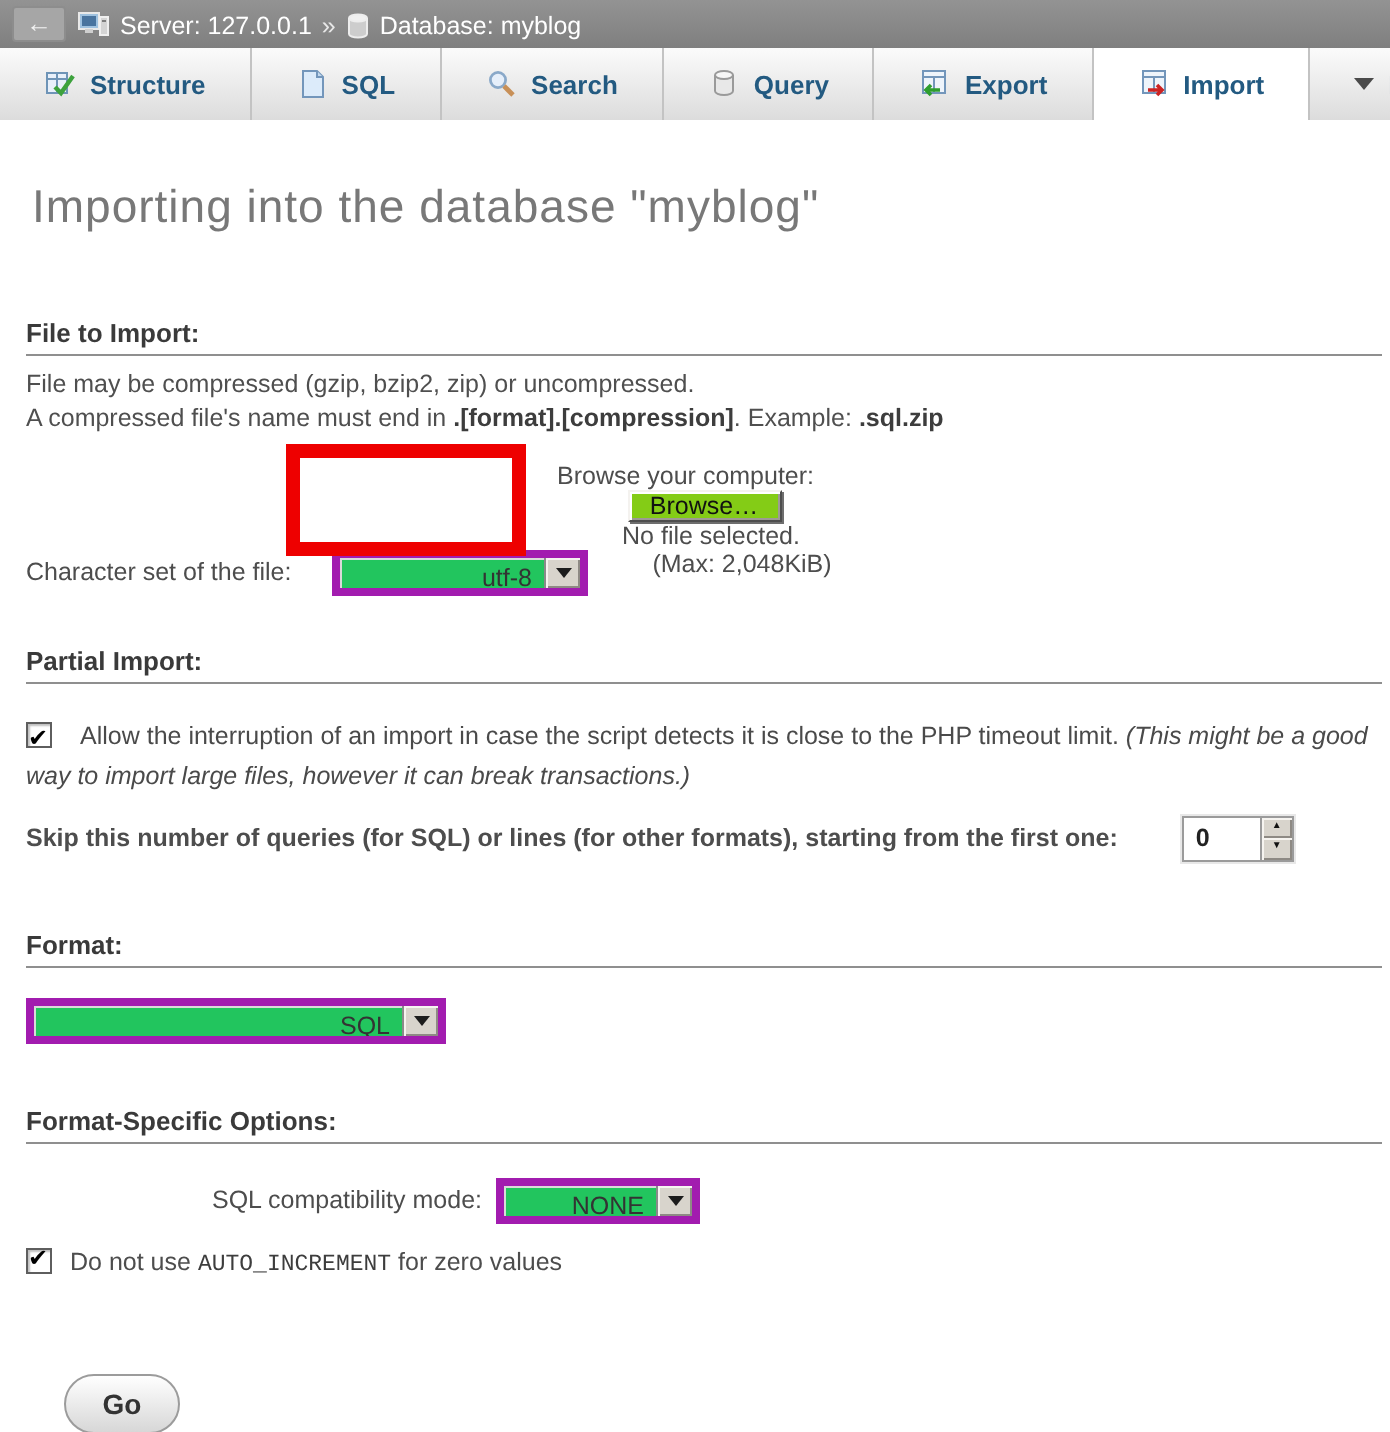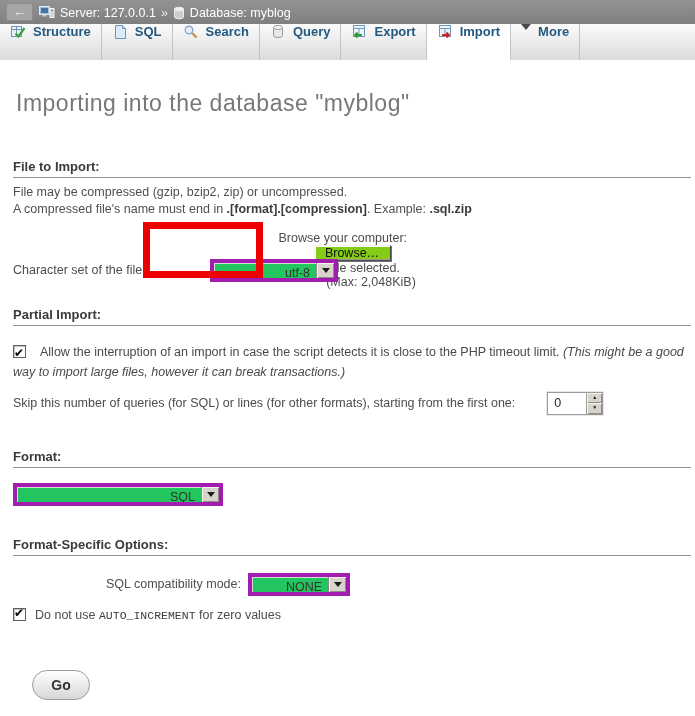--- a/index.html
+++ b/index.html
@@ -9,21 +9,21 @@
   
   .topbar { height:24px; background:linear-gradient(#939393,#7f7f7f);
     display:flex; align-items:center; gap:6px; padding:0 6px; color:#fff; }
   .back-btn { width:27px; height:18px; background:#a6a6a6; border:1px solid #8d8d8d;
     border-radius:2px; color:#f2f2f2; font-size:13px; line-height:15px; text-align:center; cursor:pointer; }
   .crumb { display:flex; align-items:flex-end; gap:5px; font-size:12.5px; }
   .crumb .sep { color:#e8e8e8; }
 
   
   .tabbar { height:36px; display:flex; background:linear-gradient(#fbfbfb,#dcdcdc); }
-  .tab { display:flex; gap:7px; padding:0 10px;
+  .tab { display:flex; align-items:center; gap:7px; padding:0 22px;
     border-right:1px solid #c3c3c3; color:#235a81; font-weight:bold; font-size:13px;
     background:linear-gradient(#fbfbfb,#dcdcdc); cursor:pointer; }
   .tab.active { background:#fff; }
   .tab-filler { flex:1; }
   .tri-down { width:0; height:0; border-left:5px solid transparent;
     border-right:5px solid transparent; border-top:6px solid #4a4a4a; }
 
   
   .content { position:relative; padding:0 4px 0 13px; }
   h1.title { font-size:23px; font-weight:normal; color:#787878; margin:30px 0 0 3px; letter-spacing:.5px; }
@@ -35,21 +35,21 @@
   .m-format { margin-top:34px; }
   .m-fso    { margin-top:31px; }
 
   p.note { margin-top:6px; line-height:17px; color:#4f4f4f; }
   p.note b { color:#3d3d3d; }
 
   .row { display:flex; align-items:center; }
   .row-browse { margin-top:13px; height:26px;flex-direction:column; }
   .lbl-browse { width:147px; }
   .lbl-charset { width:153px; }
-  .row-charset { margin-top:1px; height:24px;gap:44px; }
+  .row-charset { margin-top:17px; height:24px; }
   .max-note { margin-left:38px; }
   .nofile { margin-left:7px; }
 
   
   .btn3d { width:77px; height:24px; background:#84cc16; color:#111; font-size:12.5px;
     font-family:"Liberation Sans", sans-serif;
     border:1px solid; border-color:#f4f2ef #4e4e4e #4e4e4e #f4f2ef;
     box-shadow:1px 1px 0 #6e6e6e, inset 1px 1px 0 #fff, inset -1px -1px 0 #9d9a94;
     cursor:pointer; }
 
@@ -70,21 +70,21 @@
   .cb { display:inline-block; width:13px; height:13px; background:#fff;
     border:1px solid #5e5e5e; box-shadow:inset 1px 1px 1px rgba(0,0,0,.25);
     position:relative; vertical-align:-2px; cursor:pointer; }
   .cb.checked::after { content:"✔"; position:absolute; top:-3px; left:0px;
     font-size:12px; color:#000; }
 
   .allow-row { margin-top:16px; line-height:20px; color:#4a4a4a; }
   .allow-row .cb { margin-right:14px; }
   .allow-note { font-style:italic; }
 
-  .skip-row { margin-top:9px; height:24px; }
+  .skip-row { margin-top:9px; height:24px;font-weight:bold; }
   .spin { display:inline-flex; margin-left:32px; width:56px; height:23px;
     border:1px solid #9b9b9b; background:#fff; box-shadow:0 0 0 1px #e8e8e8; }
   .spin .sval { flex:1; padding:3px 0 0 6px; font-size:12.5px; color:#222; }
   .spin .btns { width:16px; display:flex; flex-direction:column; border-left:1px solid #9b9b9b; }
   .spin .btns span { flex:1; background:#d8d4cc; font-size:5px; line-height:9px; text-align:center;
     color:#111; box-shadow:inset 1px 1px 0 #f6f4f0, inset -1px -1px 0 #8e8a84; cursor:pointer; }
 
   .sel-row-format { margin-top:15px; }
   .compat-row { margin-top:16px; height:24px; }
   .compat-lbl { display:inline-block; width:228px; text-align:right; margin-right:7px; }

